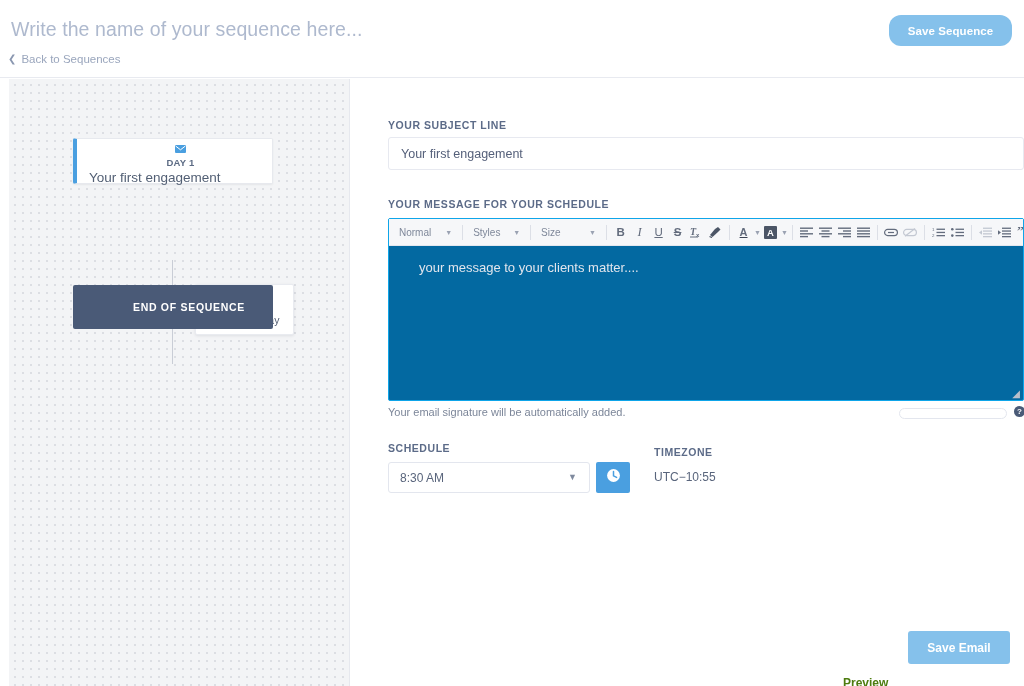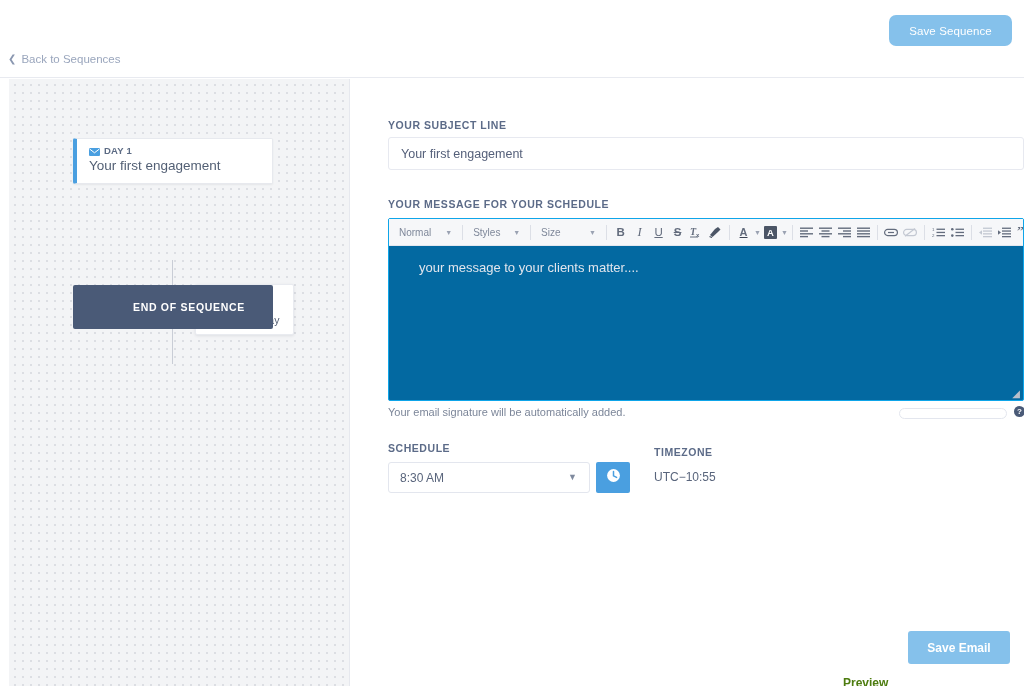--- a/index.html
+++ b/index.html
@@ -28,22 +28,22 @@
   .back-link {
     position: absolute; left: 8px; top: 53px;
     font-size: 11.5px; color: #9aa6bd;
     display: flex; align-items: center; gap: 5px;
     cursor: pointer; white-space: nowrap;
   }
   .back-chev { font-size: 10px; color: #8a97b0; line-height: 1; }
   .save-seq-btn {
     position: absolute; right: 12px; top: 15px;
     width: 123px; height: 31px;
-    background: #85c1eb; border: none; border-radius: 7px;
-    color: #ffffff; font-size: 11.5px; font-weight: 400;
+    background: #85c1eb; border: none; border-radius: 12px;
+    color: #ffffff; font-size: 11.5px; font-weight: 700;
     font-family: "Liberation Sans", sans-serif;
     cursor: pointer;
     letter-spacing: 0.1px;
   }
 
   
   .canvas {
     position: absolute; left: 9px; top: 79px;
     width: 341px; height: 607px;
     background-color: #f3f4f6;
@@ -62,23 +62,24 @@
     position: absolute; left: 64px; top: 59px;
     width: 200px; height: 46px;
     background: #ffffff;
     border: 1px solid #e7e9ee;
     border-left: 4px solid #4a9fe0;
     border-radius: 2px;
     box-shadow: 0 1px 2px rgba(40,50,70,0.07);
     padding: 6px 0 0 12px;
   }
   .step-day {
-    display: flex; align-items: flex-end; gap: 4px;
+    display: flex; align-items: center; gap: 4px;
     font-size: 9.5px; font-weight: 700; color: #5c6b84;
     letter-spacing: 0.2px;
+    flex-direction: column;
   }
   .step-name {
     font-size: 13.5px; color: #525f74; margin-top: 2px;
   }
   .env-icon {
     width: 11px; height: 8px; display: inline-block; position: relative;
   }
   .env-icon svg { display: block; }
 
   .node-x {
@@ -261,20 +262,21 @@
     background: #85c1eb; border: none; border-radius: 3px;
     color: #fff; font-size: 12px; font-weight: 700;
     font-family: "Liberation Sans", sans-serif;
     cursor: pointer;
   }
 </style>
 </head>
 <body>
 
 <div class="header">
+  <div class="seq-title">Write the name of your sequence here...</div>
   <div class="back-link">
     <span class="back-chev">❮</span>
     <span>Back to Sequences</span>
   </div>
   <button class="save-seq-btn">Save Sequence</button>
 </div>
 
 <div class="canvas">
 
   <div class="connector"></div>

